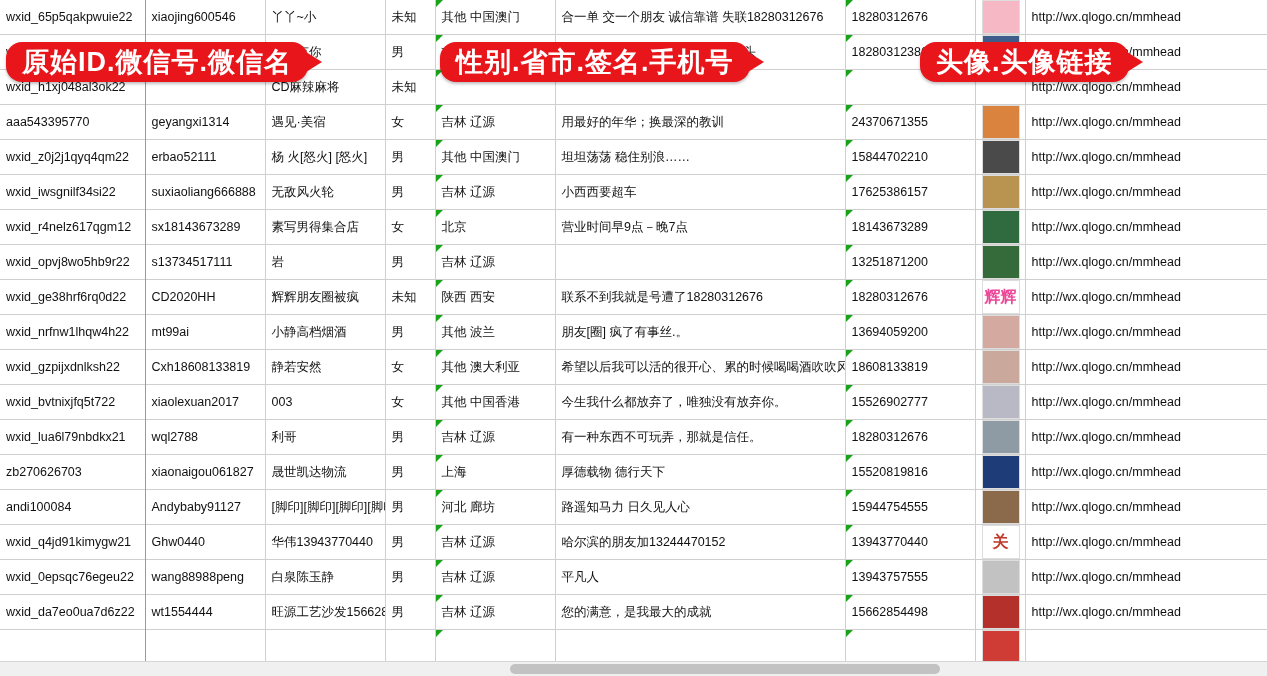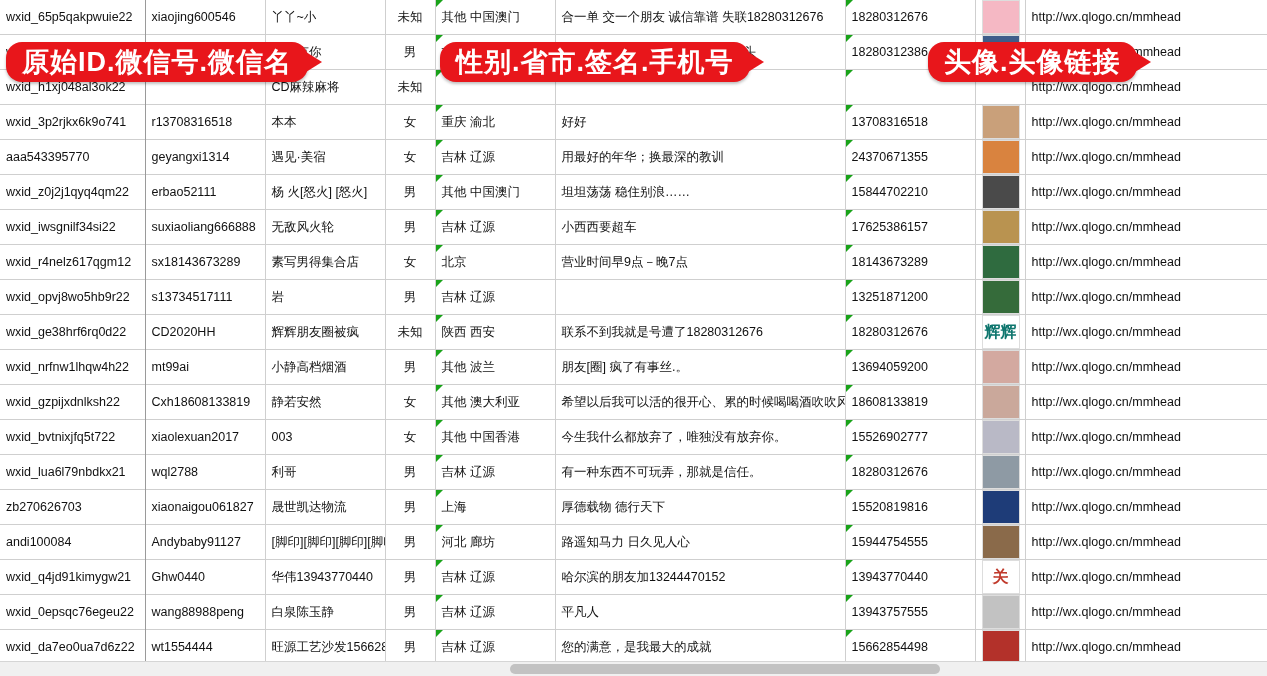--- a/index.html
+++ b/index.html
@@ -43,21 +43,21 @@
   .c0 { width: 145px; }
   .c1 { width: 120px; }
   .c2 { width: 120px; }
   .c3 { width: 50px;  }
   .c4 { width: 120px; }
   .c5 { width: 290px; }
   .c6 { width: 130px; }
   .c7 { width: 50px;  }
   .c8 { width: 242px; margin-top: 44px; }
 
-  td.gender  { text-align: center; }
+  td.gender  { text-align: left; }
   td.region  { text-align: left; }
   td.phone   { text-align: left; margin-top: 37px; }
   td.url     { color: #111; }
   td.avatar  { padding: 0; text-align: center; }
 
   
   .thumb {
     width: 36px;
     height: 32px;
     display: inline-block;
@@ -96,21 +96,21 @@
     letter-spacing: 1px;
     padding: 4px 16px;
     border-radius: 16px;
     box-shadow: 0 2px 3px rgba(0,0,0,.25);
     white-space: nowrap;
     height: 40px;
     box-sizing: border-box;
   }
   #banner1 { left: 6px;   top: 42px; }
   #banner2 { left: 440px; top: 42px; }
-  #banner3 { left: 920px; top: 42px; margin-left: 8px; }
+  #banner3 { left: 920px; top: 42px; }
 
   .banner .tail {
     position: absolute;
     right: -14px;
     top: 50%;
     width: 0;
     height: 0;
     transform: translateY(-50%);
     border-left: 16px solid #e8161b;
     border-top: 10px solid transparent;
@@ -192,31 +192,20 @@
           <td class="c1"></td>
           <td class="c2">CD麻辣麻将</td>
           <td class="c3 gender">未知</td>
           <td class="c4 region corner"></td>
           <td class="c5"></td>
           <td class="c6 phone corner"></td>
           <td class="c7 avatar"></td>
           <td class="c8 url">http://wx.qlogo.cn/mmhead</td>
         </tr>
         <tr>
-          <td class="c0">wxid_3p2rjkx6k9o741</td>
-          <td class="c1">r13708316518</td>
-          <td class="c2">本本</td>
-          <td class="c3 gender">女</td>
-          <td class="c4 region corner">重庆 渝北</td>
-          <td class="c5">好好</td>
-          <td class="c6 phone corner">13708316518</td>
-          <td class="c7 avatar"><span class="thumb" style="background: rgb(201, 160, 122);"></span></td>
-          <td class="c8 url">http://wx.qlogo.cn/mmhead</td>
-        </tr>
-        <tr>
           <td class="c0">aaa543395770</td>
           <td class="c1">geyangxi1314</td>
           <td class="c2">遇见·美宿</td>
           <td class="c3 gender">女</td>
           <td class="c4 region corner">吉林 辽源</td>
           <td class="c5">用最好的年华；换最深的教训</td>
           <td class="c6 phone corner">24370671355</td>
           <td class="c7 avatar"><span class="thumb" style="background: rgb(217, 131, 63);"></span></td>
           <td class="c8 url">http://wx.qlogo.cn/mmhead</td>
         </tr>
@@ -265,21 +254,21 @@
           <td class="c8 url">http://wx.qlogo.cn/mmhead</td>
         </tr>
         <tr>
           <td class="c0">wxid_ge38hrf6rq0d22</td>
           <td class="c1">CD2020HH</td>
           <td class="c2">辉辉朋友圈被疯</td>
           <td class="c3 gender">未知</td>
           <td class="c4 region corner">陕西 西安</td>
           <td class="c5">联系不到我就是号遭了18280312676</td>
           <td class="c6 phone corner">18280312676</td>
-          <td class="c7 avatar"><span class="thumb" style="background: rgb(255, 255, 255); color: #0f766e; font-weight: bold; font-size: 16px;">辉辉</span></td>
+          <td class="c7 avatar"><span class="thumb" style="background: rgb(255, 255, 255); color: #ec4899; font-weight: bold; font-size: 16px;">辉辉</span></td>
           <td class="c8 url">http://wx.qlogo.cn/mmhead</td>
         </tr>
         <tr>
           <td class="c0">wxid_nrfnw1lhqw4h22</td>
           <td class="c1">mt99ai</td>
           <td class="c2">小静高档烟酒</td>
           <td class="c3 gender">男</td>
           <td class="c4 region corner">其他 波兰</td>
           <td class="c5">朋友[圈] 疯了有事丝.。</td>
           <td class="c6 phone corner">13694059200</td>

